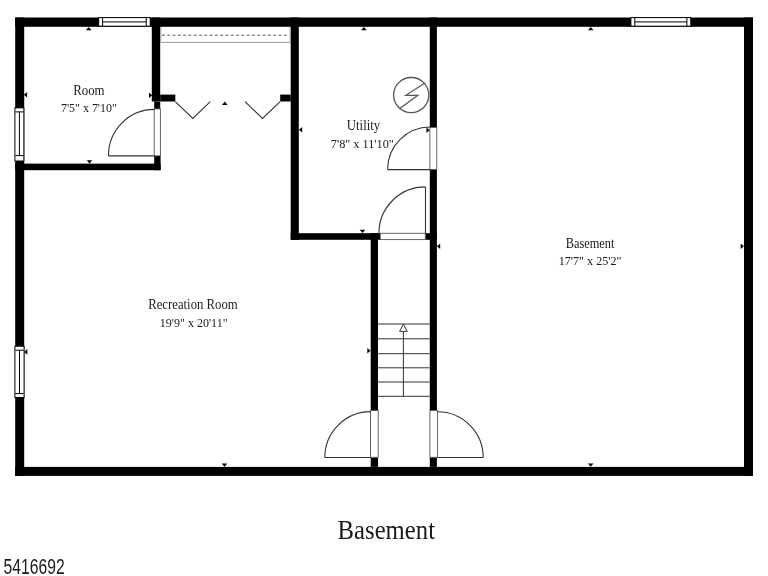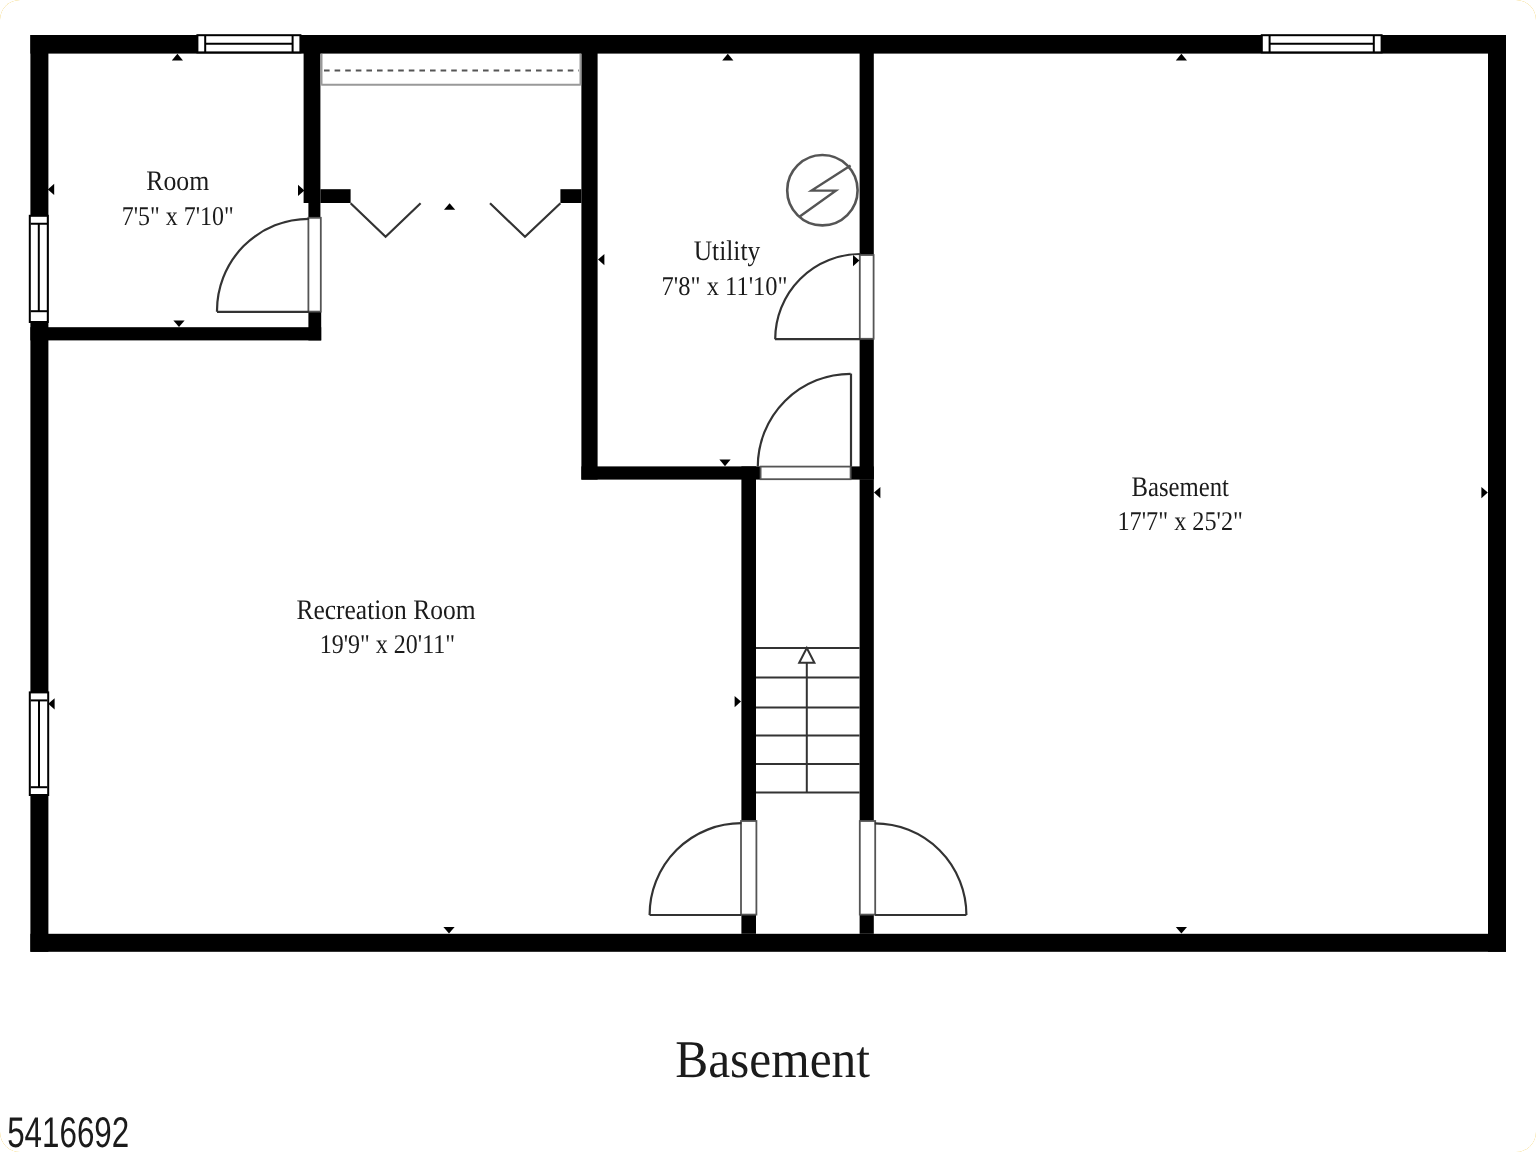--- a/index.html
+++ b/index.html
@@ -1,16 +1,16 @@
 <!DOCTYPE html>
 <html><head>
 <meta charset="utf-8">
 <style>
   html,body{margin:0;padding:0;background:#fff;}
-  .page{position:relative;width:768px;height:576px;background:#eab308;overflow:hidden;border-radius:10px;}
+  .page{position:relative;width:768px;height:576px;background:#eab308;overflow:hidden;}
   svg{display:block;}
   text{font-family:"Liberation Serif", serif;fill:#1b1b1b;}
 </style>
 </head>
 <body>
 <div class="page">
 <svg width="768" height="576" viewBox="0 0 768 576">
 
   <rect x="0" y="0" width="768" height="576" fill="#ffffff"></rect>
 

